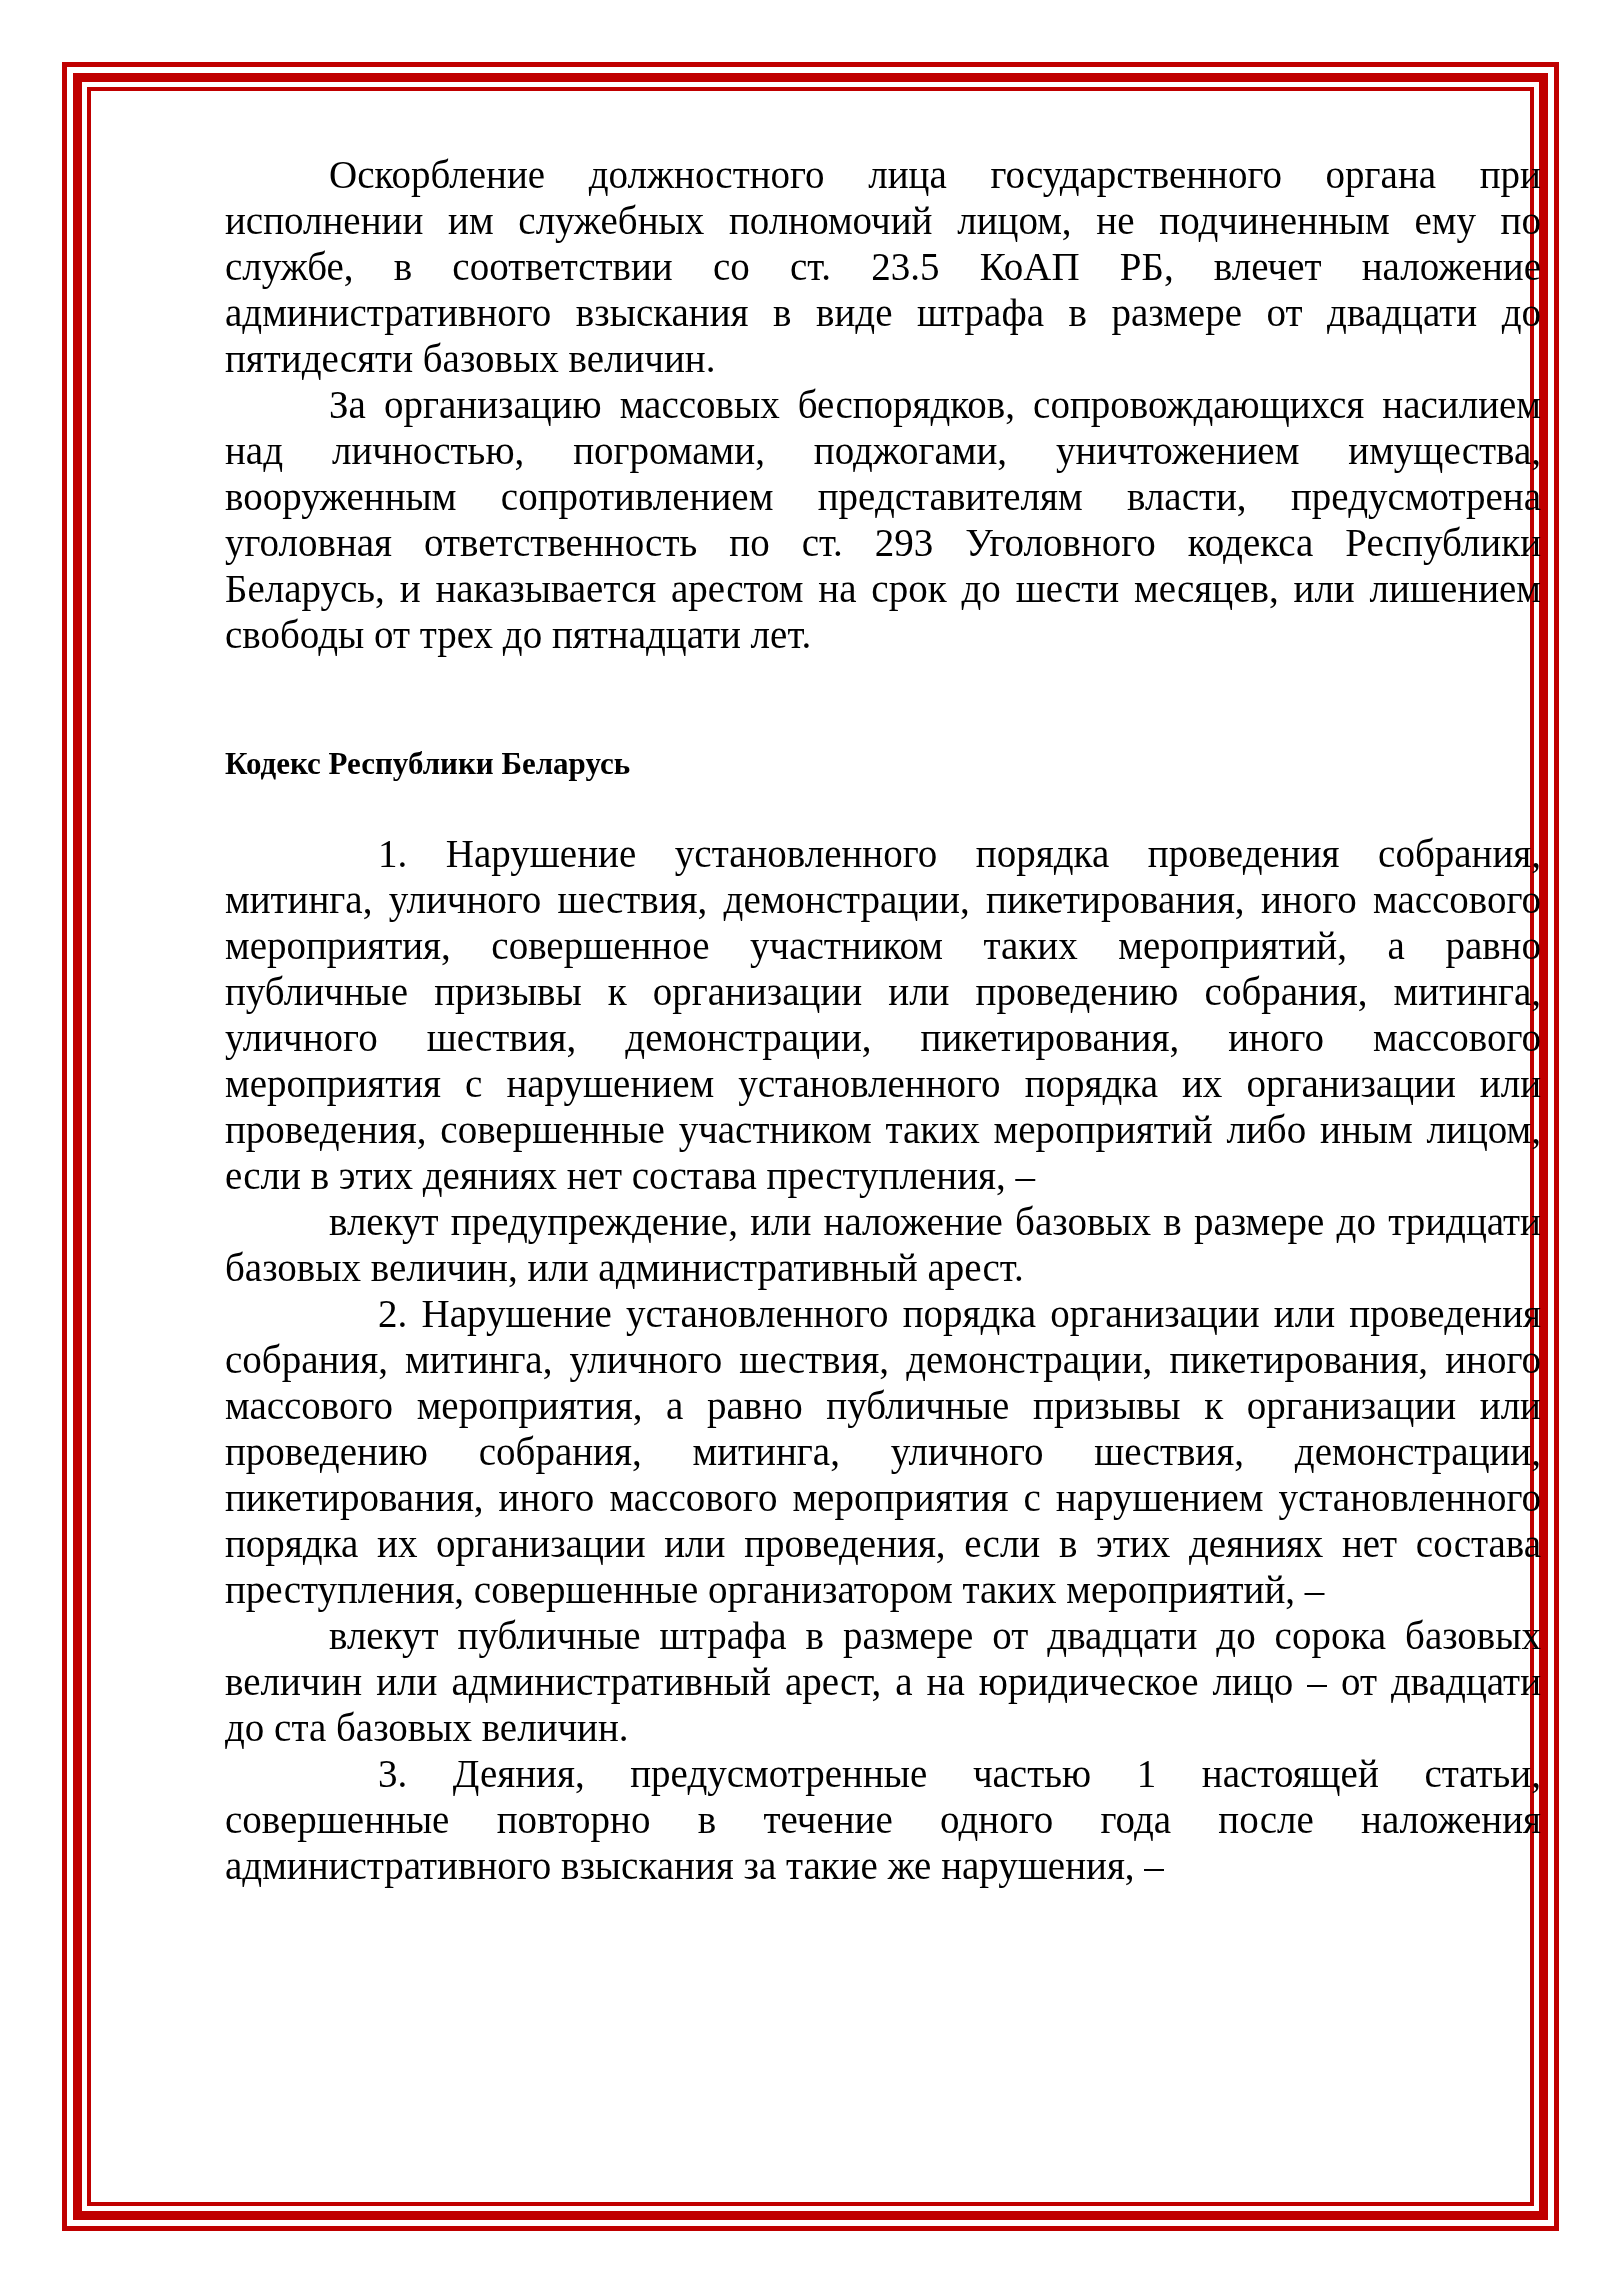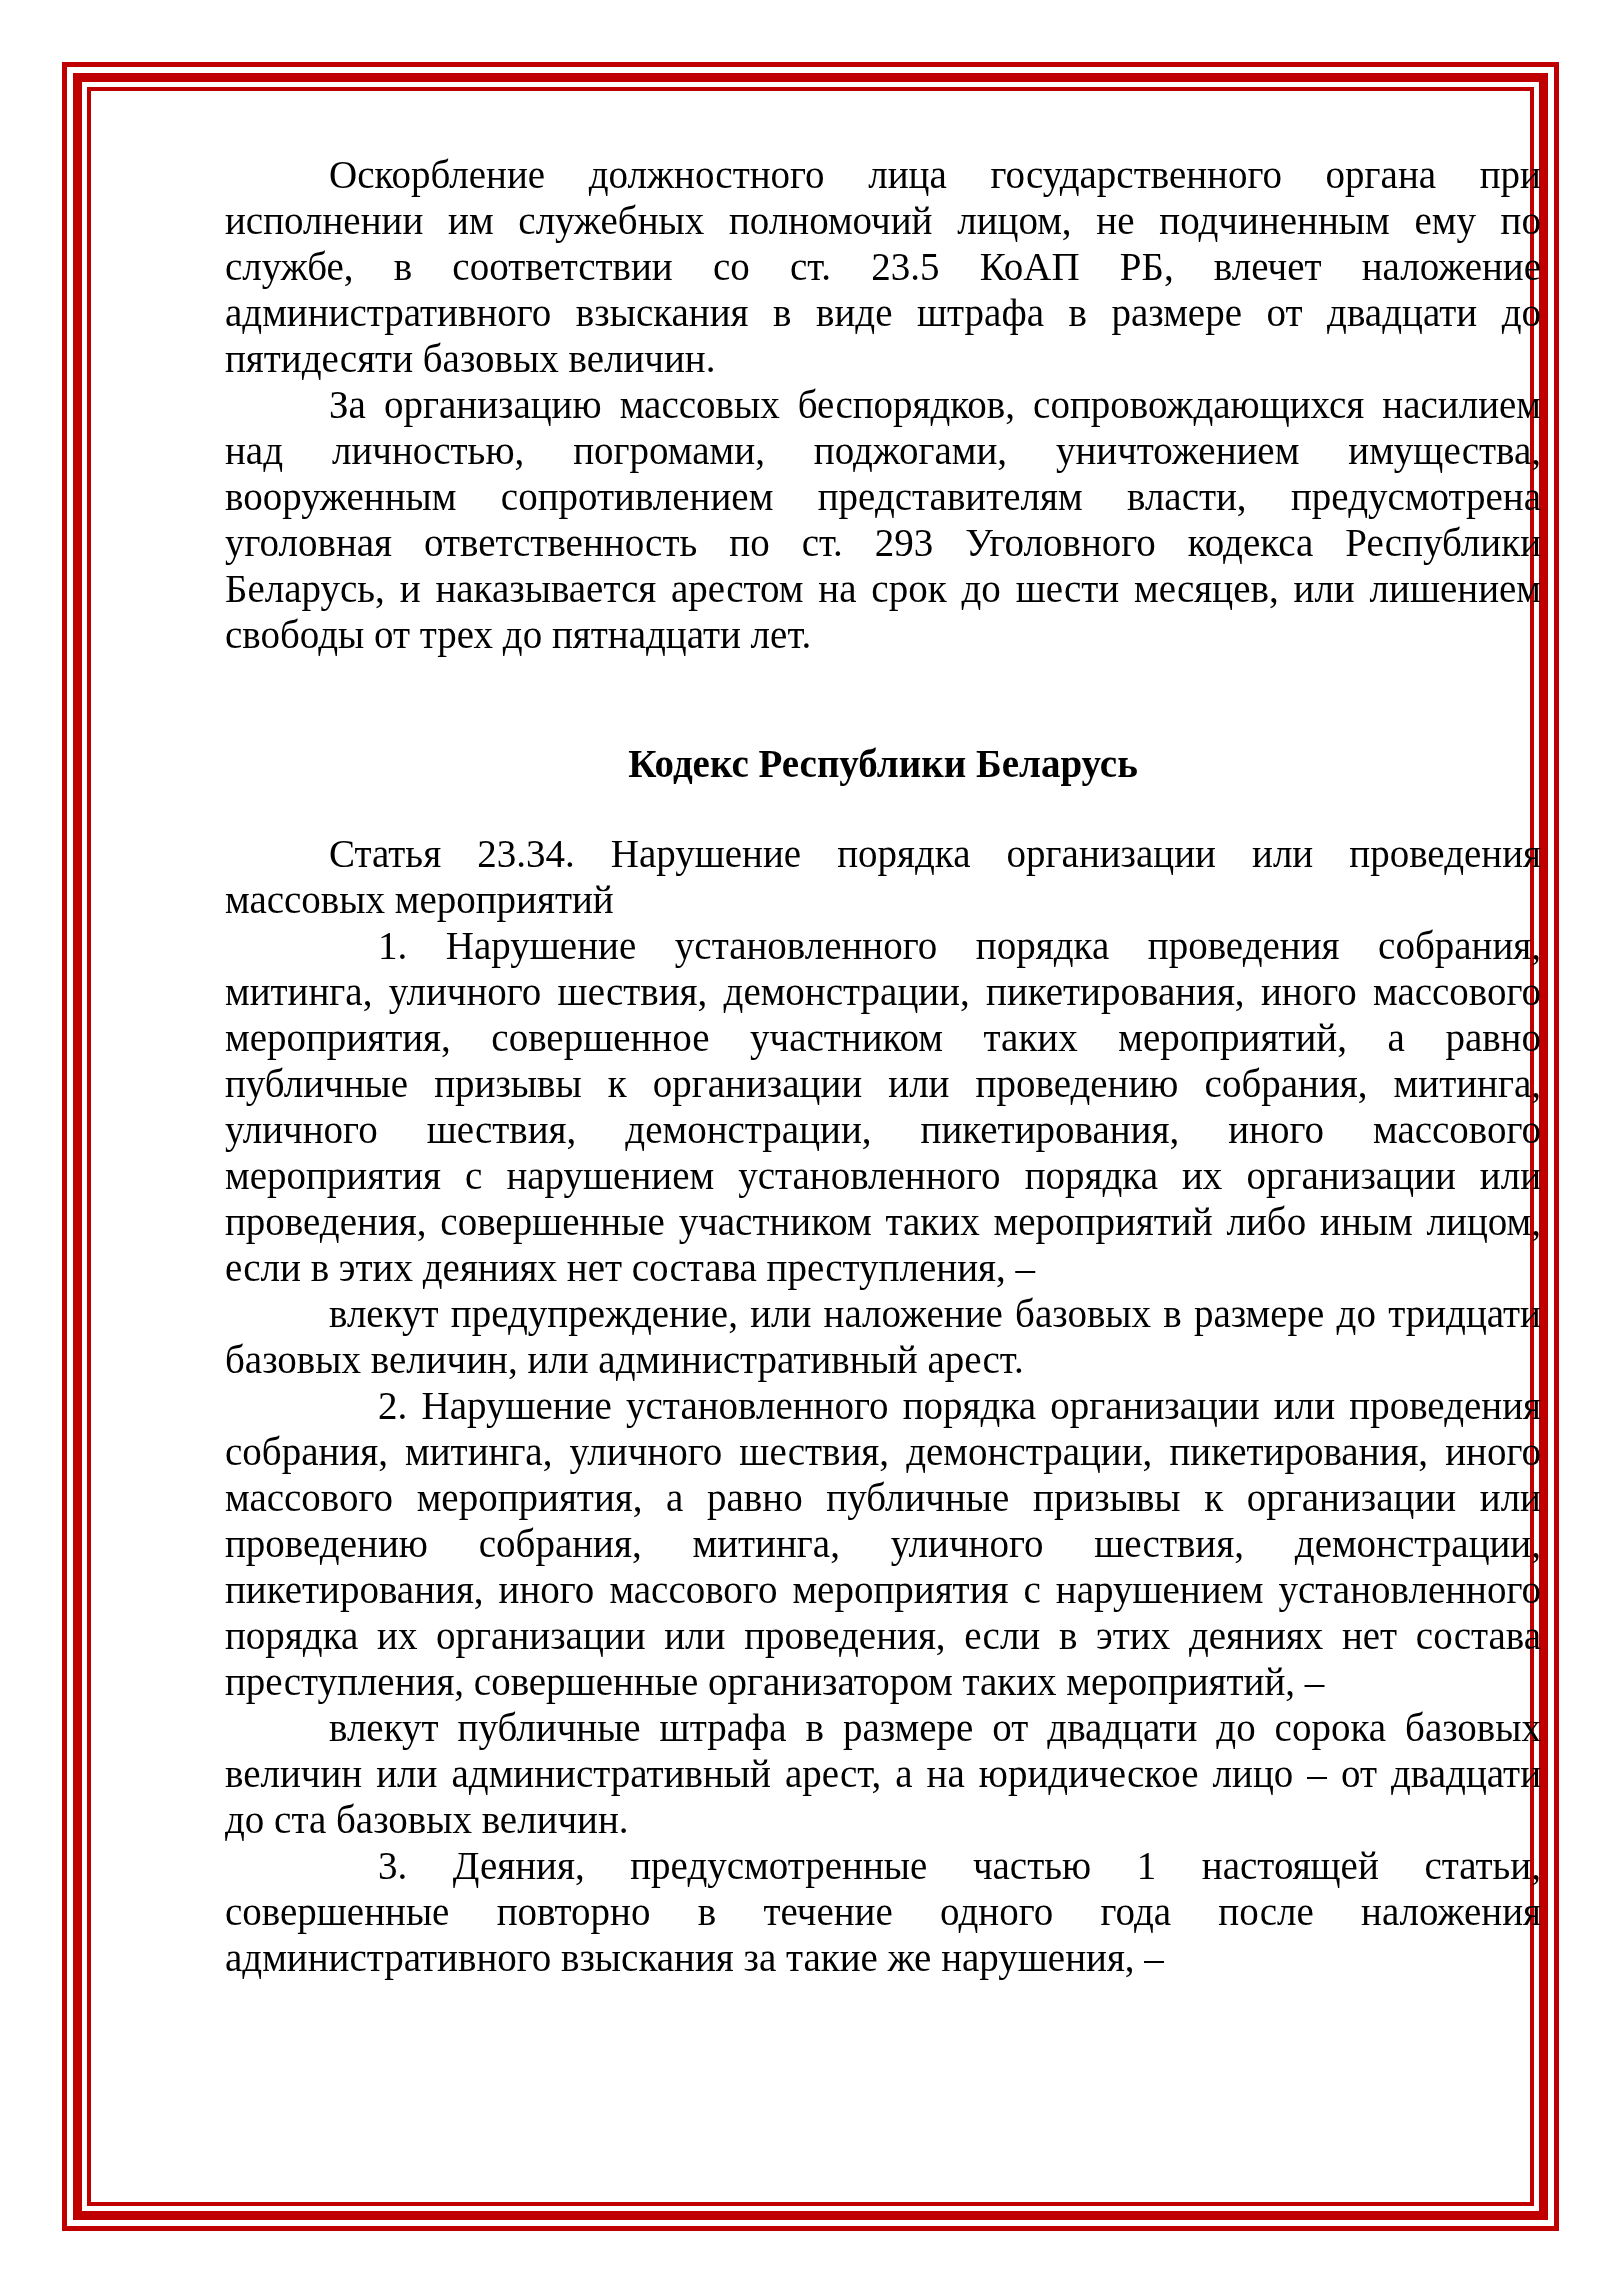--- a/index.html
+++ b/index.html
@@ -43,24 +43,24 @@
   .content p {
     margin: 0;
     font-size: 39px;
     line-height: 46px;
     text-align: justify;
   }
   .indent-normal { text-indent: 104px; }
   .indent-large  { text-indent: 153px; }
   .doc-heading {
     margin: 78px 0 39px 0;
-    font-size: 39px;
+    font-size: 31px;
     line-height: 56px;
     font-weight: bold;
-    text-align: center;
+    text-align: left;
   }
   .doc-heading span { display: block; }
 </style>
 </head>
 <body>
 
 <div class="page" style="--border-red: #c00000; background: rgb(255, 255, 255); color: rgb(0, 0, 0);">
 
   <div class="border-outer"></div>
   <div class="border-middle"></div>
@@ -69,21 +69,20 @@
   <div class="content">
 
     <p class="indent-normal">Оскорбление должностного лица государственного органа при исполнении им служебных полномочий лицом, не подчиненным ему по службе, в соответствии со ст. 23.5 КоАП РБ, влечет наложение административного взыскания в виде штрафа в размере от двадцати до пятидесяти базовых величин.</p>
 
     <p class="indent-normal">За организацию массовых беспорядков, сопровождающихся насилием над личностью, погромами, поджогами, уничтожением имущества, вооруженным сопротивлением представителям власти, предусмотрена уголовная ответственность по ст. 293 Уголовного кодекса Республики Беларусь, и наказывается арестом на срок до шести месяцев, или лишением свободы от трех до пятнадцати лет.</p>
 
     <h1 class="doc-heading">
       <span>Кодекс Республики Беларусь</span>
     </h1>
 
-    <p class="indent-normal">Статья 23.34. Нарушение порядка организации или проведения массовых мероприятий</p>
 
     <p class="indent-large">1. Нарушение установленного порядка проведения собрания, митинга, уличного шествия, демонстрации, пикетирования, иного массового мероприятия, совершенное участником таких мероприятий, а равно публичные призывы к организации или проведению собрания, митинга, уличного шествия, демонстрации, пикетирования, иного массового мероприятия с нарушением установленного порядка их организации или проведения, совершенные участником таких мероприятий либо иным лицом, если в этих деяниях нет состава преступления, –</p>
 
     <p class="indent-normal">влекут предупреждение, или наложение базовых в размере до тридцати базовых величин, или административный арест.</p>
 
     <p class="indent-large">2. Нарушение установленного порядка организации или проведения собрания, митинга, уличного шествия, демонстрации, пикетирования, иного массового мероприятия, а равно публичные призывы к организации или проведению собрания, митинга, уличного шествия, демонстрации, пикетирования, иного массового мероприятия с нарушением установленного порядка их организации или проведения, если в этих деяниях нет состава преступления, совершенные организатором таких мероприятий, –</p>
 
     <p class="indent-normal">влекут публичные штрафа в размере от двадцати до сорока базовых величин или административный арест, а на юридическое лицо – от двадцати до ста базовых величин.</p>
 
     <p class="indent-large">3. Деяния, предусмотренные частью 1 настоящей статьи, совершенные повторно в течение одного года после наложения административного взыскания за такие же нарушения, –</p>

